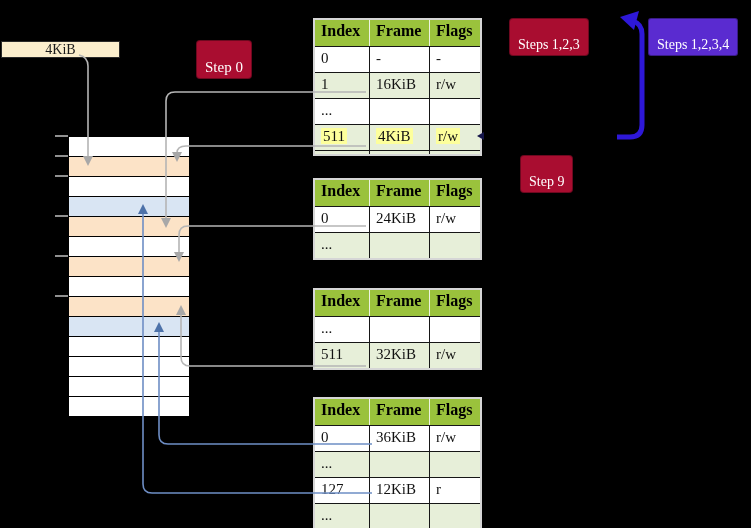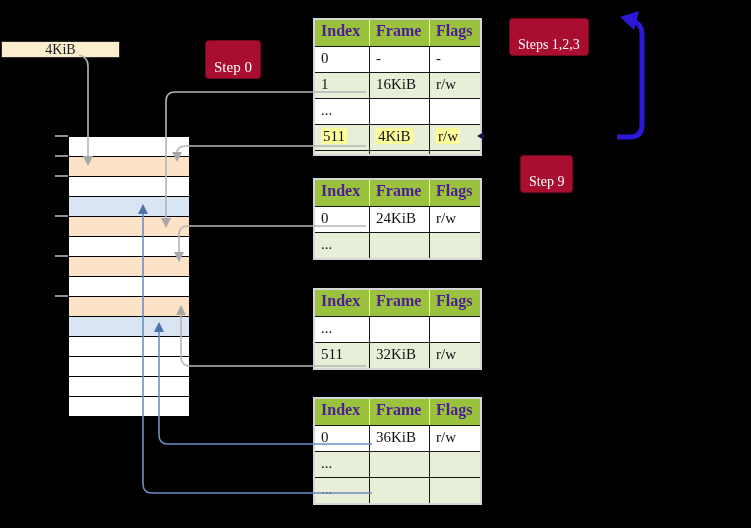--- a/index.html
+++ b/index.html
@@ -39,21 +39,21 @@
   }
   .trow{display:grid;grid-template-columns:54px 60px 51px;}
   .tcell{
     height:26px;box-sizing:border-box;padding:3px 0 0 6px;
     font-size:15px;color:#111;border-left:1px solid #161616;
     overflow:hidden;white-space:nowrap;background:#fff;
   }
   .tcell:first-child{border-left:none;}
   .trow:not(:first-child) .tcell{border-top:1px solid #161616;}
   .thead .tcell{
-    background:var(--table-header-bg);color:#4c1d95;font-weight:bold;
+    background:var(--table-header-bg);color:#000000;font-weight:bold;
     font-size:16px;border-left:1px solid #edf3df;padding-top:2px;
   }
   .thead .tcell:first-child{border-left:none;}
   .trow.alt .tcell{background:var(--table-row-alt-bg);}
   .trow.partial .tcell{height:4px;padding:0;}
   .hl{background:var(--highlight-bg);padding:0 2px;}
   
   #overlay{position:absolute;left:0;top:0;z-index:5;pointer-events:none;}
   .gline{stroke:var(--gray-connector);stroke-width:1.6;fill:none;}
   .ghead{fill:var(--gray-connector-head);}
@@ -62,22 +62,23 @@
   .bigarrow{stroke:var(--big-arrow-blue);stroke-width:5;fill:none;}
   .bigarrowhead{fill:var(--big-arrow-blue);}
 </style>
 </head>
 <body>
 
 <div id="canvas">
 
   <div class="pagesize">4KiB</div>
 
-  <div class="badge" style="left:205px;top:40px;font-size:15px;">Step 0</div>
+  <div class="badge" style="left:196px;top:40px;font-size:15px;">Step 0</div>
   <div class="badge" style="left:509px;top:18px;">Steps 1,2,3</div>
+  <div class="badge purple" style="left:648px;top:18px;">Steps 1,2,3,4</div>
   <div class="badge" style="left:520px;top:155px;">Step 9</div>
 
   <div class="memcol">
       <div class="mem-row white"></div>
       <div class="mem-row peach"></div>
       <div class="mem-row white"></div>
       <div class="mem-row blue"></div>
       <div class="mem-row peach"></div>
       <div class="mem-row white"></div>
       <div class="mem-row peach"></div>
@@ -164,20 +165,25 @@
       </div>
       <div class="trow">
         <div class="tcell"><span>0</span></div>
         <div class="tcell"><span>36KiB</span></div>
         <div class="tcell"><span>r/w</span></div>
       </div>
       <div class="trow alt">
         <div class="tcell"><span>...</span></div>
         <div class="tcell"></div>
         <div class="tcell"></div>
+      </div>
+      <div class="trow">
+        <div class="tcell"><span>127</span></div>
+        <div class="tcell"><span>12KiB</span></div>
+        <div class="tcell"><span>r</span></div>
       </div>
       <div class="trow alt">
         <div class="tcell"><span>...</span></div>
         <div class="tcell"></div>
         <div class="tcell"></div>
       </div>
     </div>
 
   <svg id="overlay" width="751" height="528" viewBox="0 0 751 528">
 

